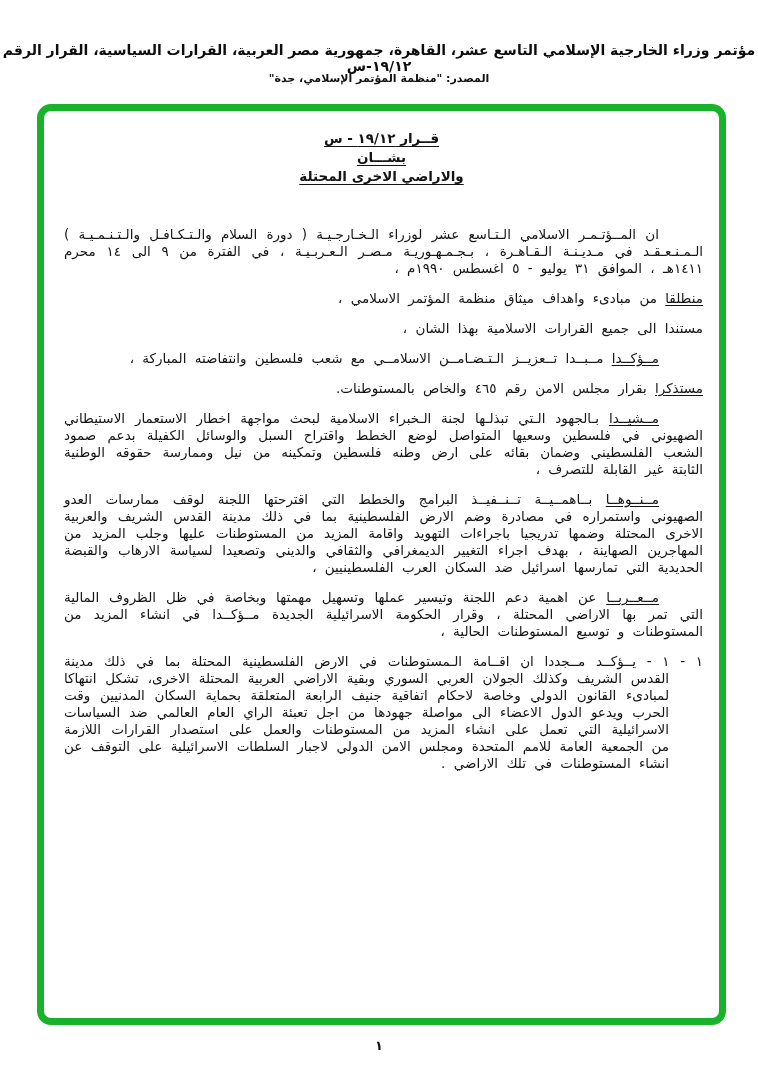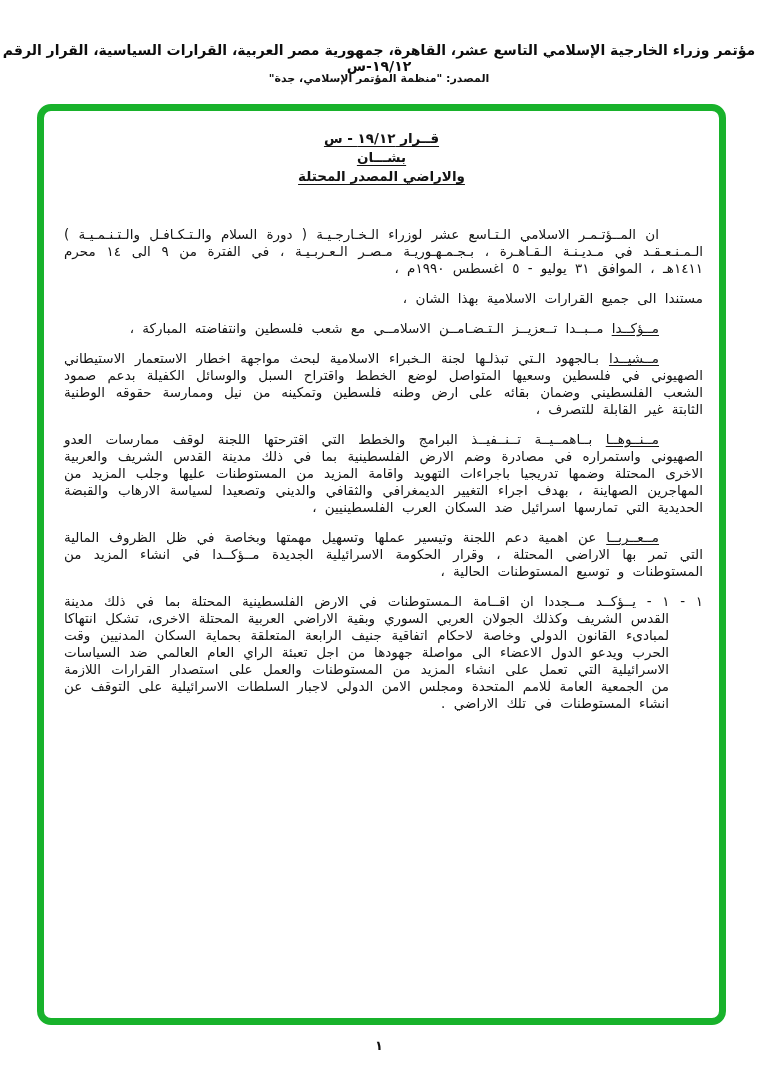--- a/index.html
+++ b/index.html
@@ -32,36 +32,42 @@
   <div class="doc-header">مؤتمر وزراء الخارجية الإسلامي التاسع عشر، القاهرة، جمهورية مصر العربية، القرارات السياسية، القرار الرقم ١٩/١٢-س</div>
 
   <div class="doc-source">المصدر:  "منظمة المؤتمر الإسلامي، جدة"</div>
 
   <div class="frame" style="border-color: rgb(24, 178, 43);">
     <div class="content">
 
       <div class="title-block">
         <div class="t">قــرار ١٩/١٢ - س</div>
         <div class="t">بشـــان</div>
-        <div class="t">والاراضي المصدر المحتلة</div>
+        <div class="t">والاراضي الاخرى المحتلة</div>
       </div>
 
       <p class="para indent">
         <span class="lead"></span><span>ان المــؤتـمـر الاسلامي الـتـاسع عشر لوزراء الـخـارجـيـة ( دورة السلام والـتـكـافـل والـتـنـمـيـة ) الـمـنـعـقـد في مـديـنـة الـقـاهـرة ، بـجـمـهـوريـة مـصـر الـعـربـيـة ، في الفترة من ٩ الى ١٤ محرم ١٤١١هـ ، الموافق ٣١ يوليو - ٥ اغسطس ١٩٩٠م ،</span>
       </p>
 
+      <p class="para">
+        <span class="lead">منطلقا</span><span> من مبادىء واهداف ميثاق منظمة المؤتمر الاسلامي ،</span>
+      </p>
 
       <p class="para">
         <span class="lead"></span><span>مستندا الى جميع القرارات الاسلامية بهذا الشان ،</span>
       </p>
 
       <p class="para indent">
         <span class="lead">مــؤكــدا</span><span> مــبــدا تــعزيــز الـتـضـامــن الاسلامــي مع شعب فلسطين وانتفاضته المباركة ،</span>
       </p>
 
+      <p class="para">
+        <span class="lead">مستذكرا</span><span> بقرار مجلس الامن رقم ٤٦٥ والخاص بالمستوطنات.</span>
+      </p>
 
       <p class="para indent">
         <span class="lead">مــشيــدا</span><span> بـالجهود الـتي تبذلـها لجنة الـخبراء الاسلامية لبحث مواجهة اخطار الاستعمار الاستيطاني الصهيوني في فلسطين وسعيها المتواصل لوضع الخطط واقتراح السبل والوسائل الكفيلة بدعم صمود الشعب الفلسطيني وضمان بقائه على ارض وطنه فلسطين وتمكينه من نيل وممارسة حقوقه الوطنية الثابتة غير القابلة للتصرف ،</span>
       </p>
 
       <p class="para indent">
         <span class="lead">مــنــوهــا</span><span> بــاهمــيــة تــنــفيــذ البرامج والخطط التي اقترحتها اللجنة لوقف ممارسات العدو الصهيوني واستمراره في مصادرة وضم الارض الفلسطينية بما في ذلك مدينة القدس الشريف والعربية الاخرى المحتلة وضمها تدريجيا باجراءات التهويد واقامة المزيد من المستوطنات عليها وجلب المزيد من المهاجرين الصهاينة ، بهدف اجراء التغيير الديمغرافي والثقافي والديني وتصعيدا لسياسة الارهاب والقبضة الحديدية التي تمارسها اسرائيل ضد السكان العرب الفلسطينيين ،</span>
       </p>
 
       <p class="para indent">

